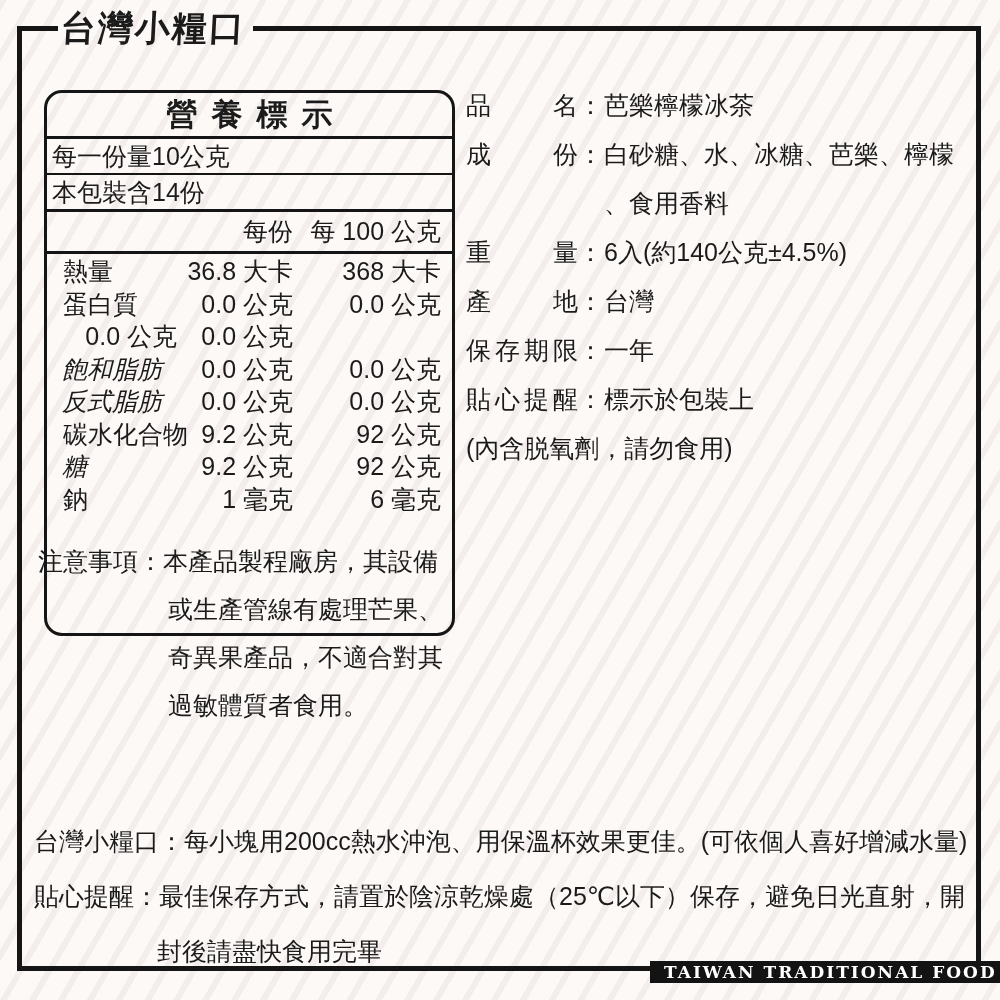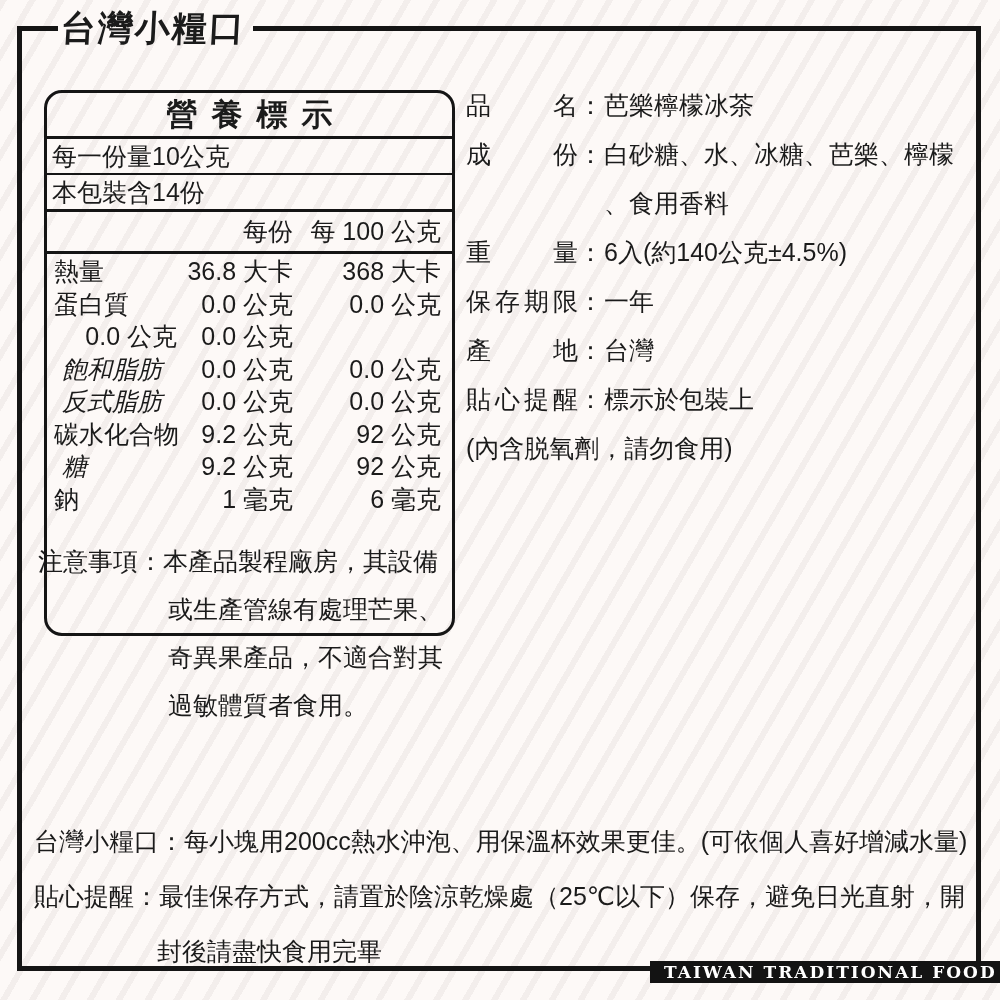--- a/index.html
+++ b/index.html
@@ -43,21 +43,21 @@
     border-bottom:3px solid #151515;
   }
   .nf-serving-line { font-size:25px; line-height:33px; padding:1px 0 0 5px; }
   .nf-serving-line.first { border-bottom:2px solid #151515; }
   .nf-serving-wrap { border-bottom:3px solid #151515; }
   .nf-grid { display:grid; grid-template-columns:130px 116px 148px; }
   .nf-grid .v { text-align:right; white-space:nowrap; }
   .nf-header { font-size:25px; line-height:39px; height:42px; border-bottom:3px solid #151515; align-items:center; }
   .nf-row { font-size:25px; line-height:32.5px; }
   .nf-rows { padding-top:1px; }
-  .nf-row .n { padding-left:7px; white-space:nowrap; }
+  .nf-row .n { padding-left:16px; white-space:nowrap; }
   .nf-row .n.indent { padding-left:15px;font-style:italic; }
   
   .pinfo { position:absolute; left:466px; top:90px; width:505px; }
   .pi-row { font-size:25px; line-height:31px; margin-bottom:18px; white-space:nowrap; }
   .pi-label { display:inline-block; width:112px; text-align:justify; text-align-last:justify; vertical-align:top; }
   .pi-colon { display:inline-block; width:26px; vertical-align:top; }
   .pi-row.cont { padding-left:138px; }
   
   .notice { position:absolute; left:38px; top:537px; width:440px; font-size:25px; line-height:48px; }
   .notice-label { display:inline; }
@@ -142,24 +142,24 @@
     <div class="pi-row">
       <span class="pi-label">成份</span><span class="pi-colon">：</span><span class="pi-value">白砂糖、水、冰糖、芭樂、檸檬</span>
     </div>
     <div class="pi-row cont">
       <span class="pi-value">、食用香料</span>
     </div>
     <div class="pi-row">
       <span class="pi-label">重量</span><span class="pi-colon">：</span><span class="pi-value">6入(約140公克±4.5%)</span>
     </div>
     <div class="pi-row">
-      <span class="pi-label">保存期限</span><span class="pi-colon">：</span><span class="pi-value">一年</span>
+      <span class="pi-label">產地</span><span class="pi-colon">：</span><span class="pi-value">台灣</span>
     </div>
     <div class="pi-row">
-      <span class="pi-label">產地</span><span class="pi-colon">：</span><span class="pi-value">台灣</span>
+      <span class="pi-label">保存期限</span><span class="pi-colon">：</span><span class="pi-value">一年</span>
     </div>
     <div class="pi-row">
       <span class="pi-label">貼心提醒</span><span class="pi-colon">：</span><span class="pi-value">標示於包裝上</span>
     </div>
     <div class="pi-row">
       <span class="pi-value">(內含脱氧劑，請勿食用)</span>
     </div>
   </div>
 
   <div class="notice">

